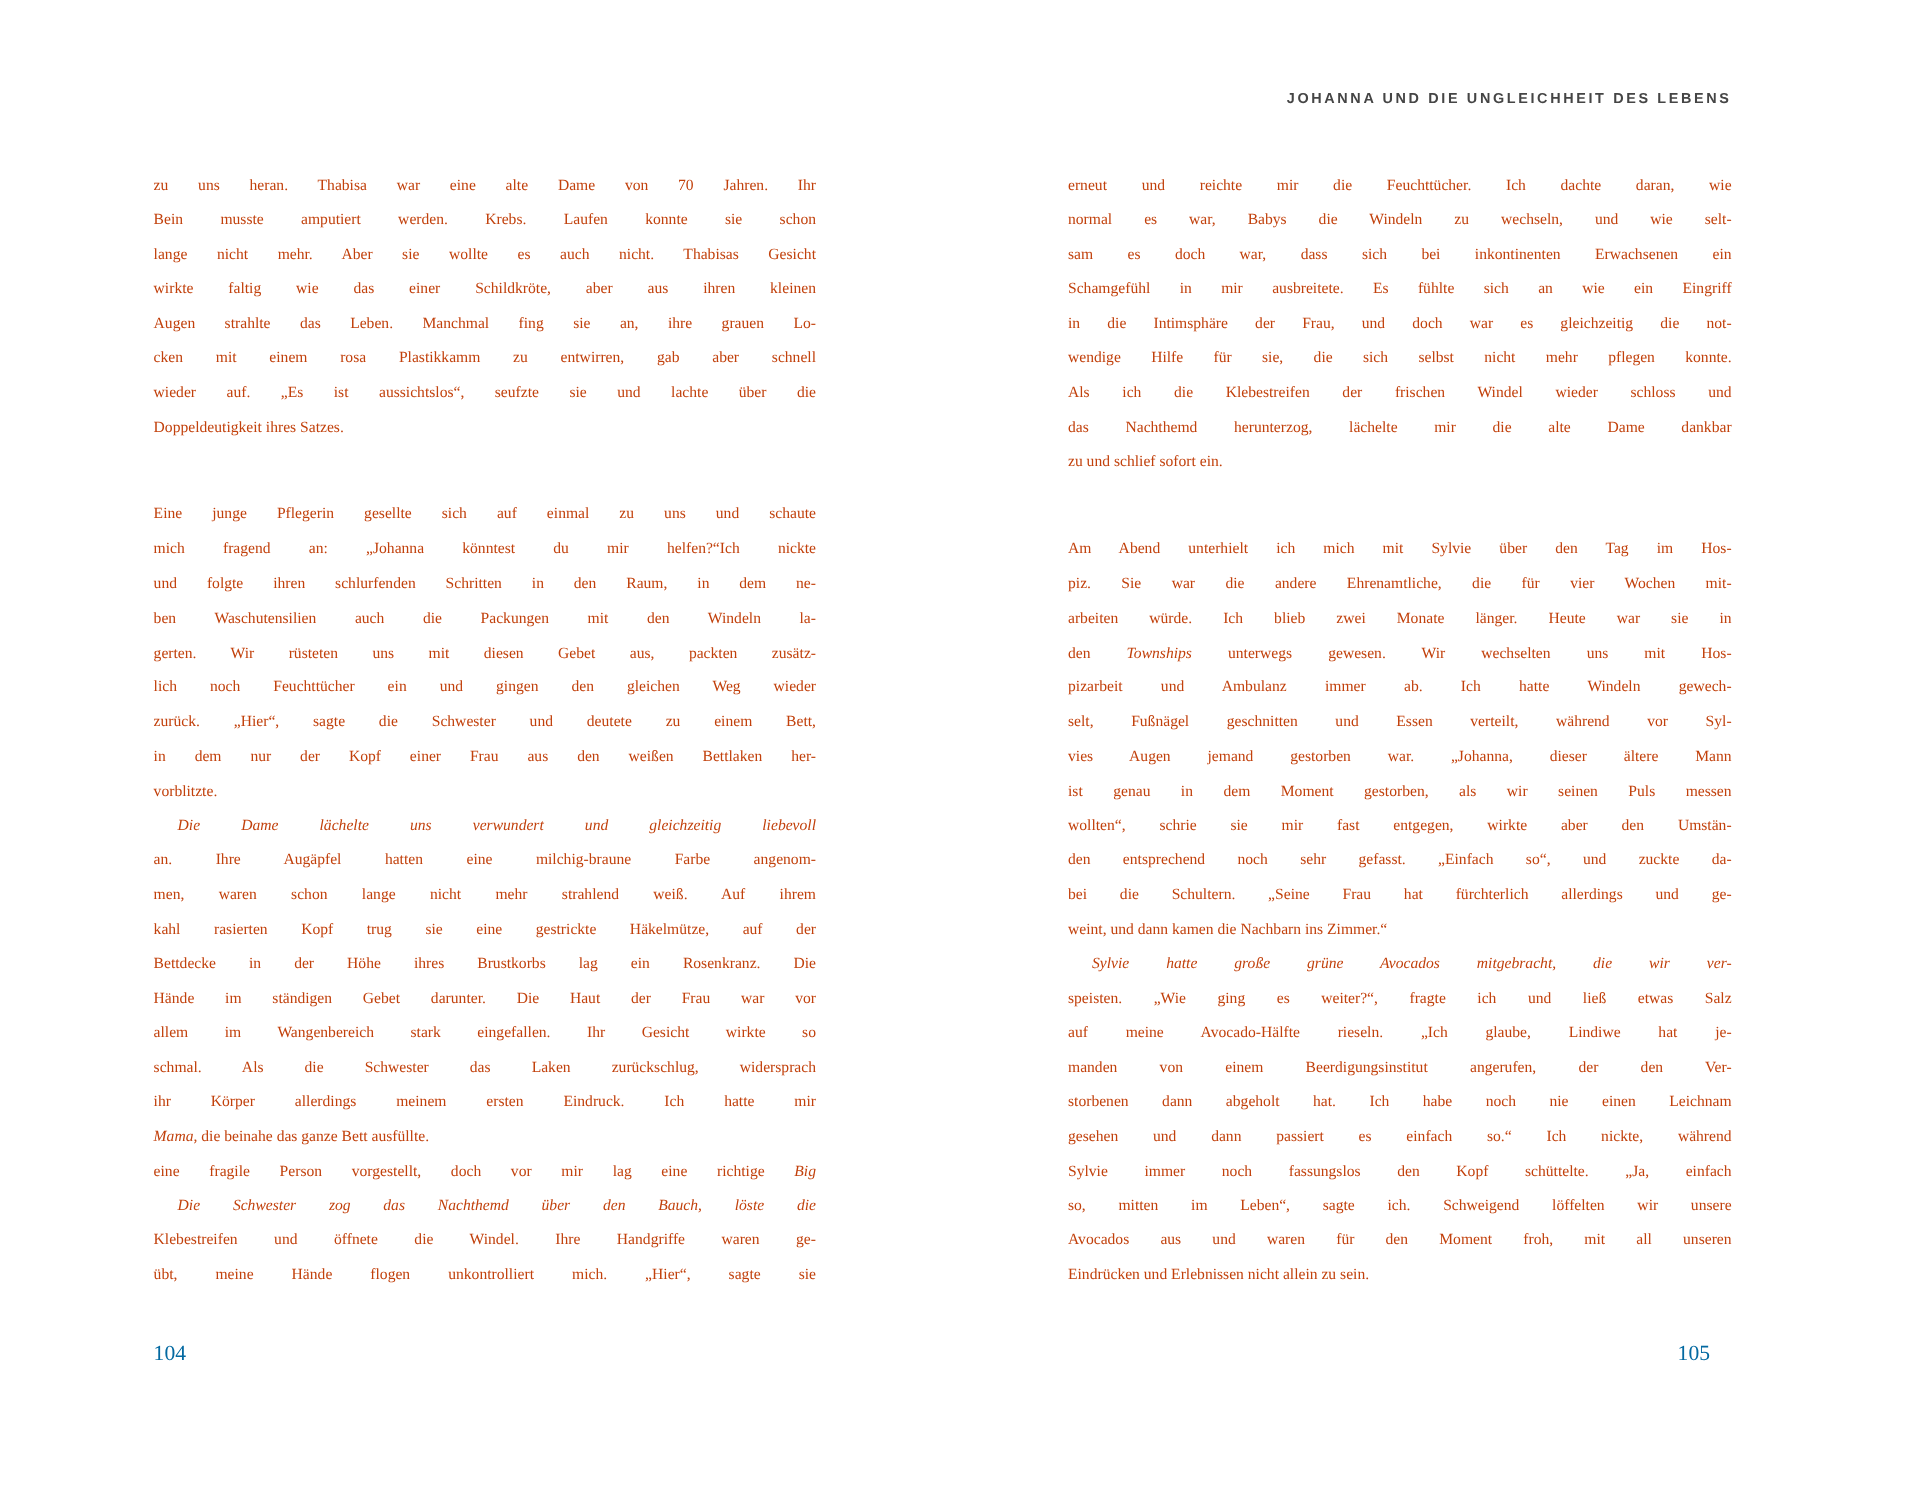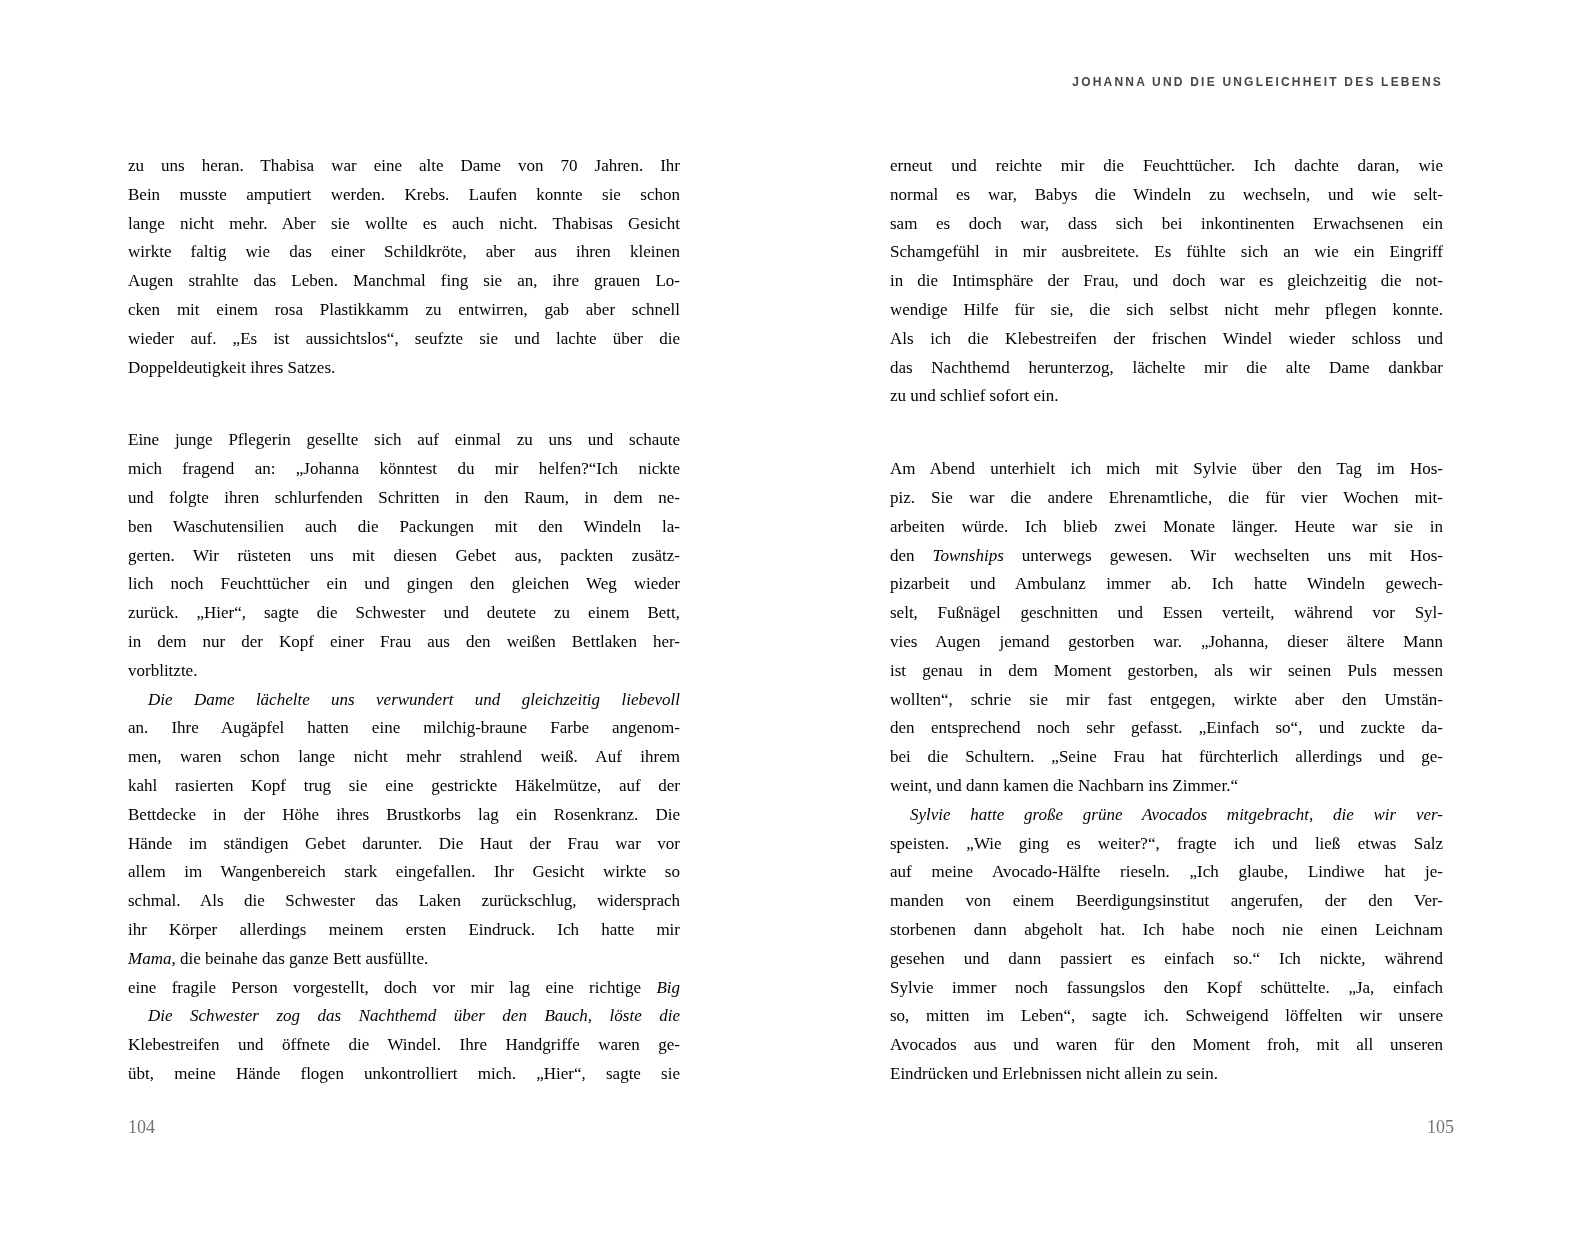--- a/index.html
+++ b/index.html
@@ -24,47 +24,47 @@
     font-family: "Liberation Sans", sans-serif;
     font-weight: 700;
     font-size: 12px;
     letter-spacing: 2.2px;
     color: #454545;
     white-space: nowrap;
     margin-top: 23px;
   }
   .text-column {
     position: absolute;
-    top: 152px;
+    top: 140px;
     width: 552px;
-    font-size: 17px;
+    font-size: 13px;
     line-height: 28.8px;
-    color: #000000;
+    color: #c2410c;
   }
   .page-left  .text-column { left: 128px; }
   .page-right .text-column { left: 890px; width: 553px; }
   .paragraph.spaced { margin-top: 44px; }
   .line {
     text-align: justify;
     text-align-last: justify;
     height: 28.8px;
     overflow: visible;
     white-space: normal;
   }
   .line.last { text-align-last: left; }
   .line.indent { text-indent: 20px; font-style: italic; }
   .page-number {
     position: absolute;
     top: 1117px;
     font-size: 18px;
-    color: #737373;
+    color: #0369a1;
     font-family: "Liberation Serif", serif;
   }
   .page-number-left  { left: 128px; }
-  .page-number-right { right: 140px; font-family: Liberation Serif, serif; }
+  .page-number-right { right: 169px; font-family: Liberation Serif, serif; }
 </style>
 </head>
 <body>
 
 <div class="spread">
 
   <div class="running-header">JOHANNA UND DIE UNGLEICHHEIT DES LEBENS</div>
 
   <div class="page page-left">
     <div class="text-column">

